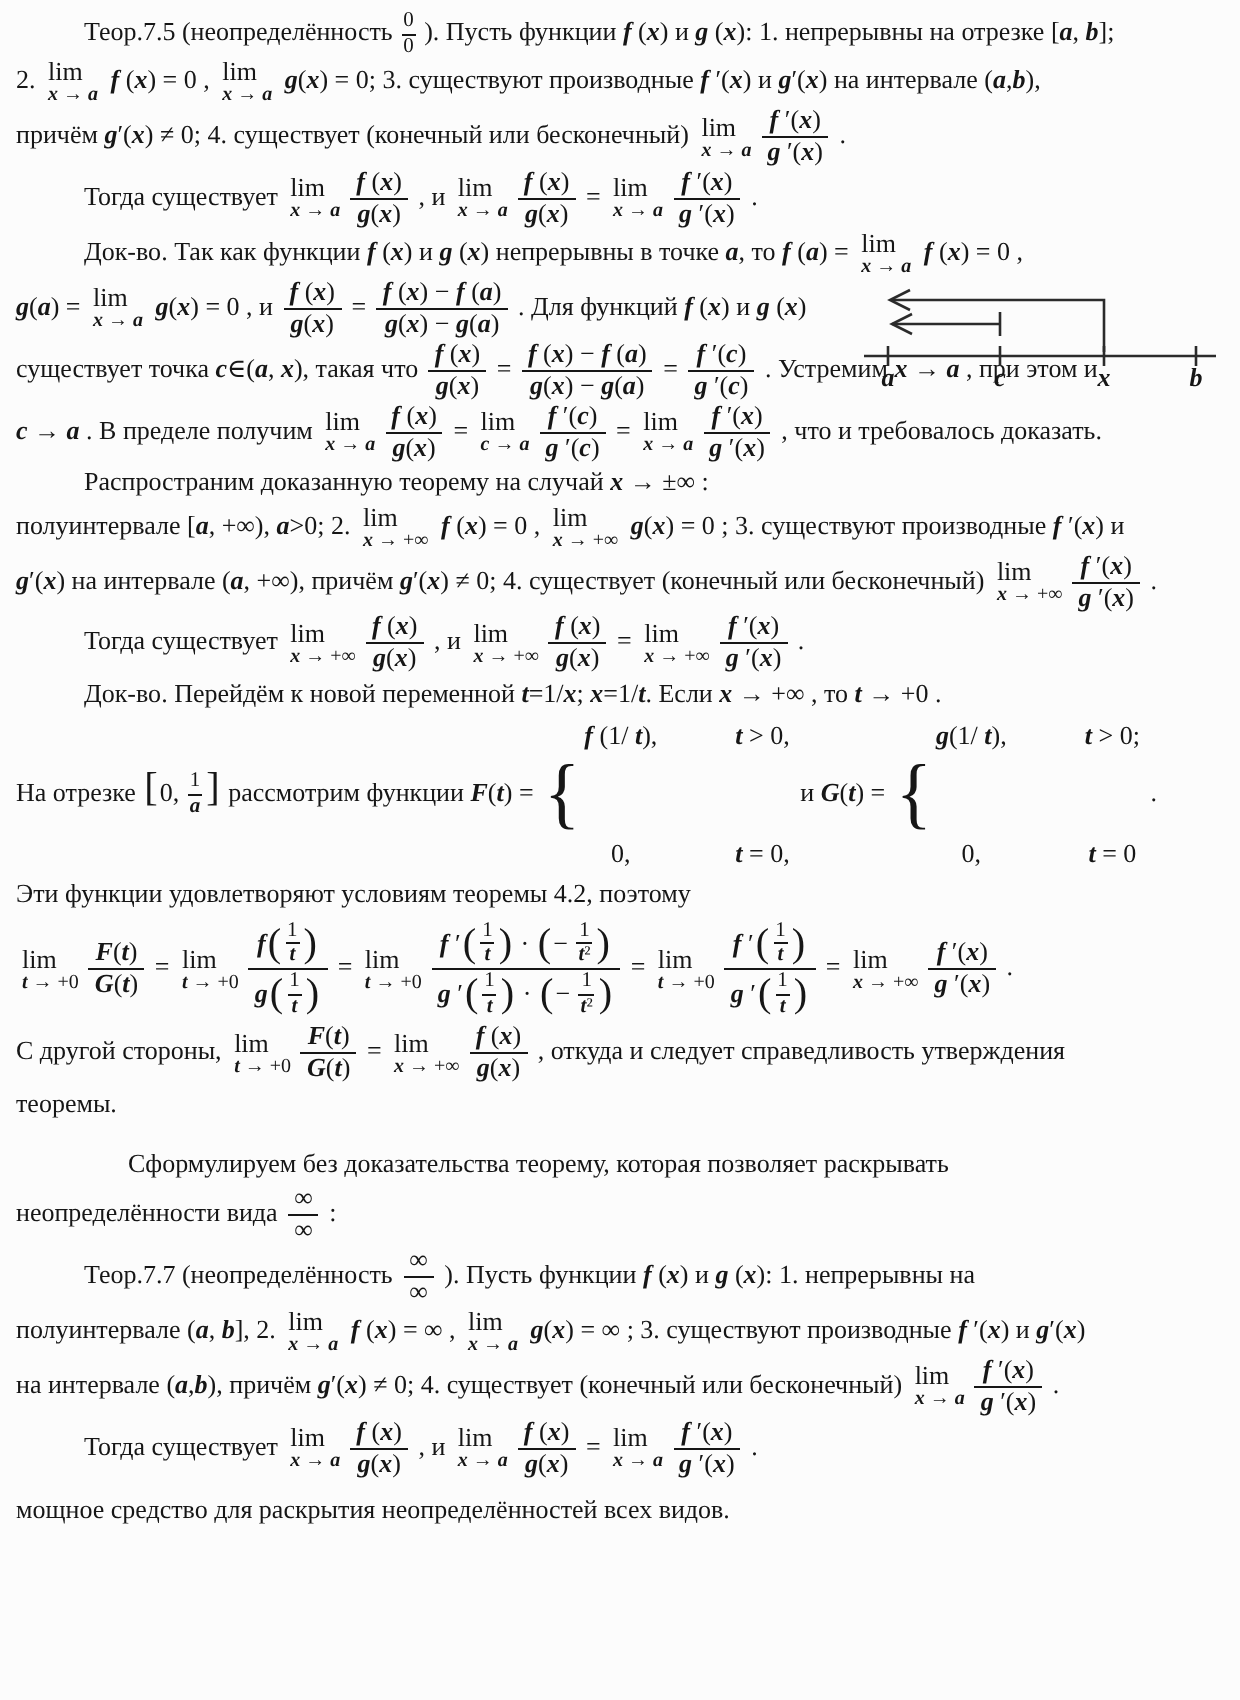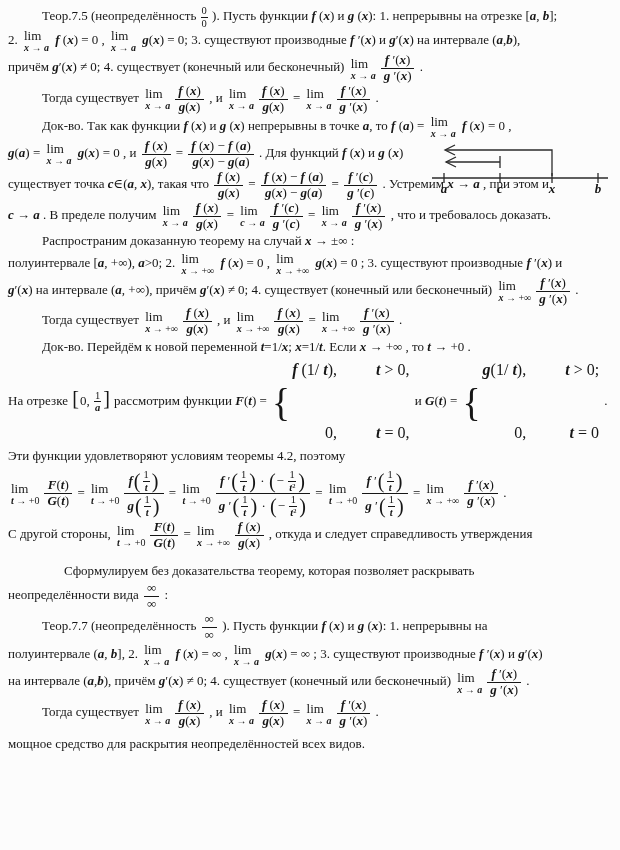--- a/index.html
+++ b/index.html
@@ -26,21 +26,21 @@
           vertical-align: middle; line-height: 1.15; margin: 0 2px; text-indent: 0; }
   .frac .nu, .frac .de { display: flex; align-items: center; justify-content: center;
           padding: 0 3px; white-space: pre; }
   .frac .de { border-top: 1px solid #161616; }
   .frac.sm { font-size: 10.5px; line-height: 1.1; margin: 0 1px; }
   .frac.sm .nu, .frac.sm .de { padding: 0 1px; }
   .big { font-size: 155%; font-weight: 400; line-height: 0; margin: 0 1px; }
   .cases { display: inline-flex; align-items: center; vertical-align: middle; margin: 0 2px; text-indent: 0; }
   .brace { font-size: 290%; font-weight: 300; line-height: 0; transform: scaleY(1.05); }
   .crows { display: inline-grid; grid-template-columns: auto auto;
-           column-gap: 12px; row-gap: 2px; font-size: 16px; margin-left: 2px; text-align: right; gap: 39px; }
+           column-gap: 12px; row-gap: 2px; font-size: 13px; margin-left: 2px; text-align: center; gap: 39px; }
   .rel { position: relative; }
   #numline { position: absolute; right: 2px; top: 27px; }
   #numline text { font-family: "Liberation Serif","DejaVu Serif",serif;
                   font-size: 13px; font-style: italic; font-weight: bold; fill:#161616; }
   [data-name="paragraph-eq-chain"] { margin: 3px 0 2px 0; }
   [data-name="paragraph-formulate-inf"] { margin-top: 10px; }
   [data-name="paragraph-closing"] { margin-top: 5px; }
 </style>
 </head>
 <body style="background: rgb(252, 252, 252); color: rgb(22, 22, 22);">
@@ -255,20 +255,21 @@
           </span><span class="frac">
             <span class="nu"><span class="mv">F</span>(<span class="mv">t</span>)</span>
             <span class="de"><span class="mv">G</span>(<span class="mv">t</span>)</span>
           </span> = <span class="lim">
             <span class="lt">lim</span>
             <span class="lb"><span class="mv">x</span> → +∞</span>
           </span><span class="frac">
             <span class="nu"><span class="mv">f</span> (<span class="mv">x</span>)</span>
             <span class="de"><span class="mv">g</span>(<span class="mv">x</span>)</span>
           </span> , откуда и следует справедливость  утверждения</div>
+        <div class="line" data-name="text-line">теоремы.</div>
       </div>
       <div class="para" data-name="paragraph-formulate-inf">
         <div class="line ind2" data-name="text-line">Сформулируем без доказательства теорему, которая позволяет  раскрывать</div>
         <div class="line" data-name="text-line">неопределённости вида <span class="frac">
             <span class="nu">∞</span>
             <span class="de">∞</span>
           </span> :</div>
       </div>
       <div class="para" data-name="paragraph-theorem-7-7">
         <div class="line ind1" data-name="text-line"><span class="bf">Теор.7.7</span> (неопределённость <span class="frac">

